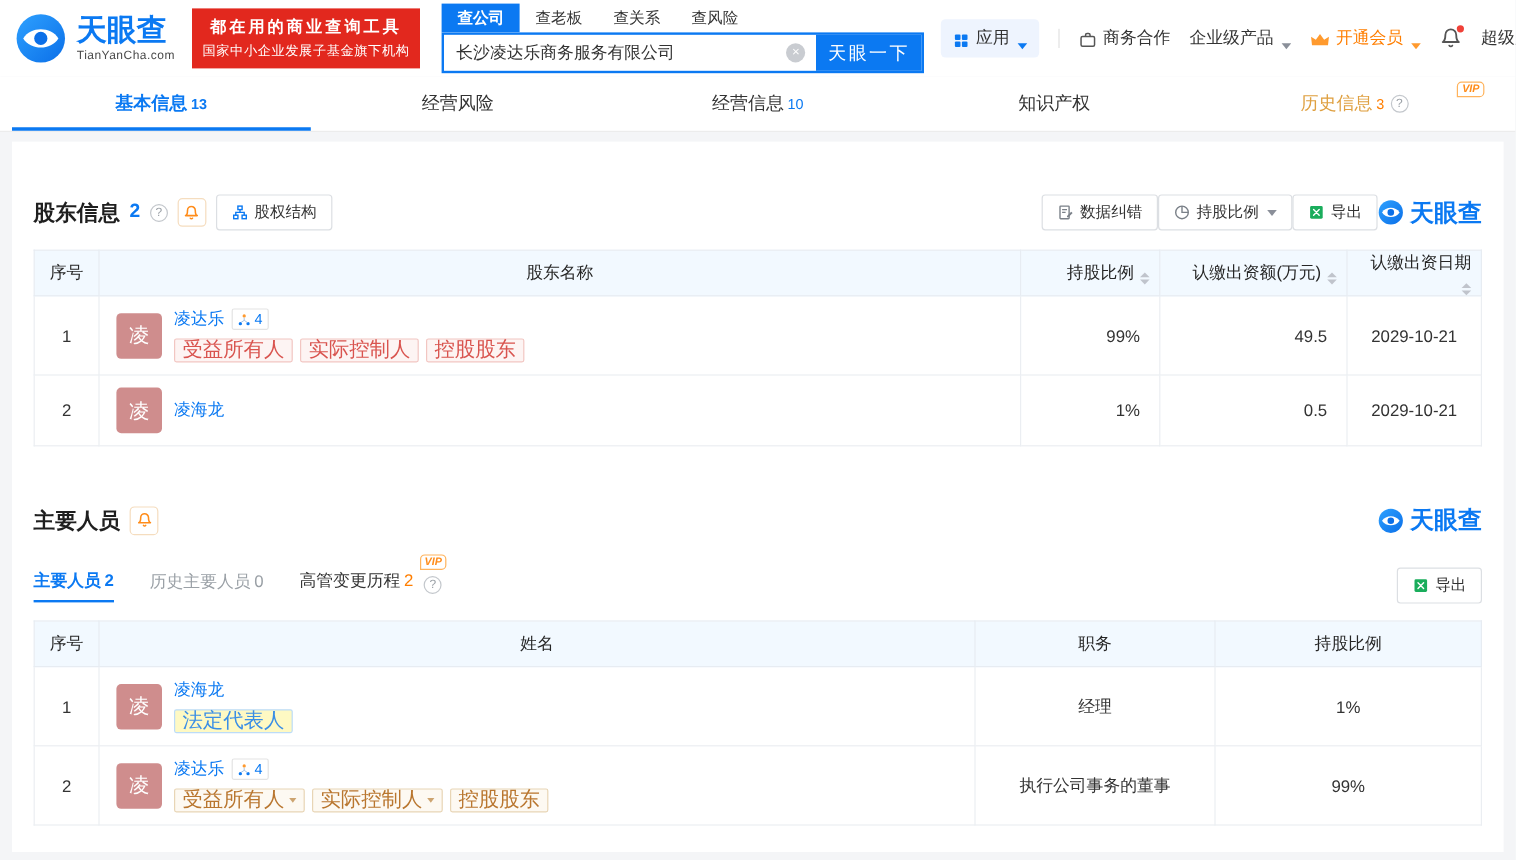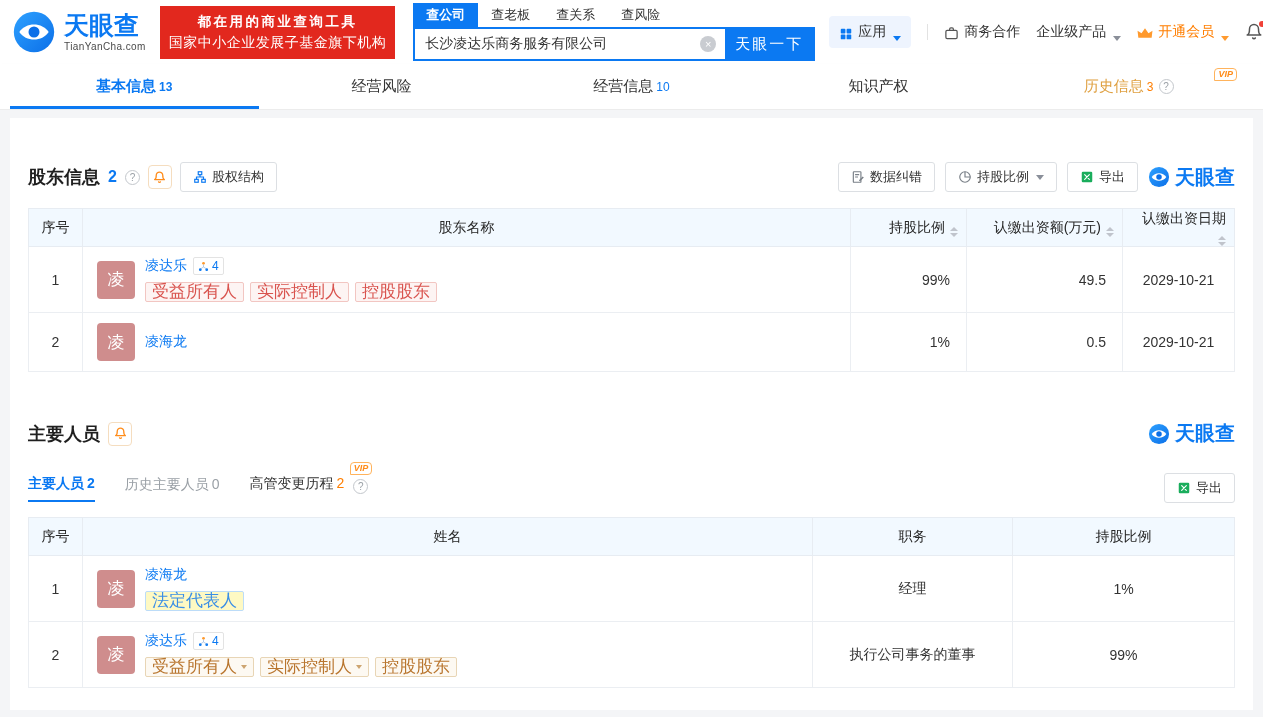--- a/index.html
+++ b/index.html
@@ -15,21 +15,21 @@
     background:#fff; height:64px; display:flex; align-items:center;
     padding:0 12px; gap:14px; white-space:nowrap;
   }
   .logo-block { display:flex; align-items:center; gap:8px; cursor:pointer; }
   .logo-block svg { width:44px; height:44px; }
   .brand-name { font-size:25px; font-weight:700; color:#0b79f2; line-height:1; }
   .brand-domain { font-size:10px; color:#4a4a4a; letter-spacing:.4px; margin-top:3px; }
 
   .slogan { background:#e2281e; color:#fff; padding:7px 9px; text-align:center; }
   .slogan-l1 { font-size:13.5px; font-weight:700; letter-spacing:2.5px; }
-  .slogan-l2 { font-size:14px; letter-spacing:.5px; margin-top:3px; }
+  .slogan-l2 { font-size:11px; letter-spacing:.5px; margin-top:3px; }
 
   .search-wrap { display:flex; flex-direction:column; margin-left:4px; }
   .search-tabs { display:flex; }
   .search-tab { font-size:13px; padding:3px 13px; color:#333; cursor:pointer; }
   .search-tab.active { background:#0b79f2; color:#fff; font-weight:700; }
   .search-box { display:flex; align-items:center; border:2px solid #0b79f2; height:34px; width:402px; background:#fff; }
   .search-box input { flex:1; border:0; outline:0; padding:0 10px; font-size:14px; color:#333; font-family:inherit; min-width:0; }
   .clear-icon { width:16px; height:16px; border-radius:50%; background:#c9ccd1; color:#fff; font-size:11px;
     display:flex; align-items:center; justify-content:center; margin-right:9px; cursor:pointer; flex:none; }
   .search-btn { height:100%; border:0; background:#0b79f2; color:#fff; font-size:15px; width:88px;
@@ -77,21 +77,21 @@
   .sec-title { font-size:18px; font-weight:700; color:#1f1f1f; }
   .sec-count { font-size:16px; font-weight:700; color:#0b79f2; }
   .bell-box { width:24px; height:24px; border:1px solid #f5ddbf; border-radius:4px; background:#fff;
     display:flex; align-items:center; justify-content:center; color:#ff8c1a; cursor:pointer; }
   .bell-box svg { width:13px; height:13px; }
   .btn { display:inline-flex; align-items:center; gap:5px; border:1px solid #dcdfe3; border-radius:3px;
     background:#fff; padding:0 12px; height:30px; font-size:13px; color:#333; cursor:pointer; font-family:inherit; }
   .btn svg { width:14px; height:14px; }
   .icon-blue { color:#0b79f2; }
   .icon-gray { color:#7a8088; }
-  .head-right { margin-left:auto; display:flex; align-items:center; gap:10px; }
+  .head-right { margin-left:auto; display:flex; align-items:center; }
   .watermark { display:flex; align-items:center; gap:5px; }
   .watermark svg { width:22px; height:22px; }
   .wm-text { font-size:20px; font-weight:700; color:#0b79f2; }
 
   
   .data-table { width:100%; border-collapse:collapse; table-layout:fixed; }
   .data-table th { background:#f2f9ff; font-weight:400; font-size:14px; height:38px;
     border:1px solid #e7ecf2; color:#262626; padding:0 8px; }
   .data-table td { border:1px solid #ebeef2; font-size:14px; color:#333; padding:8px; }
   .th-right { text-align:right; }

